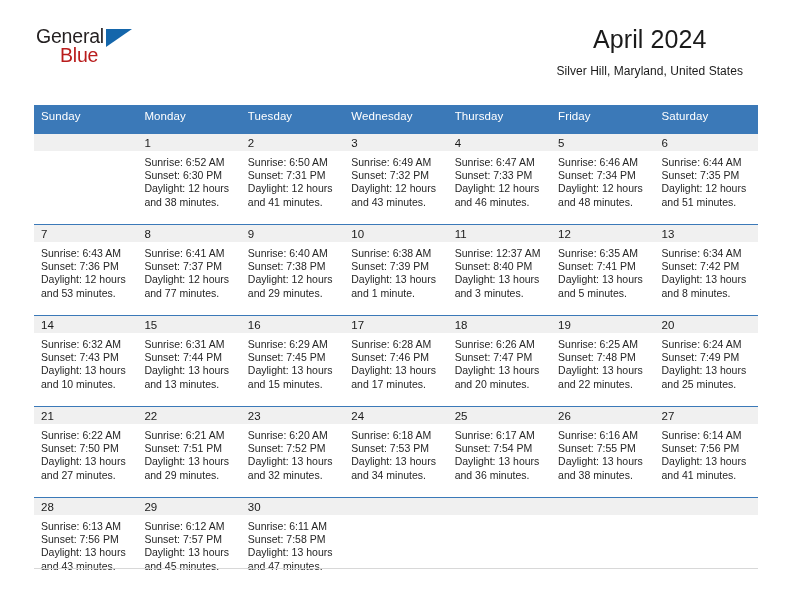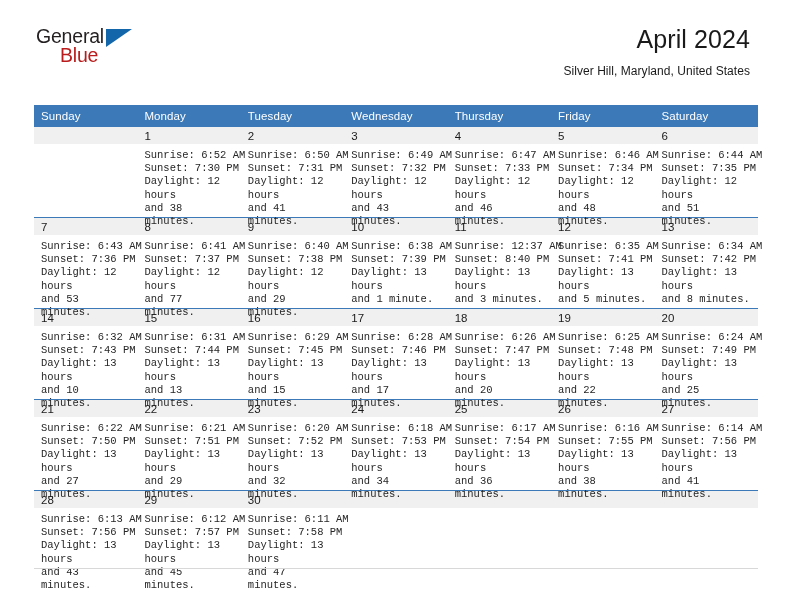--- a/index.html
+++ b/index.html
@@ -44,23 +44,23 @@
   .logo-tri {
     position: absolute;
     left: 70px;
     top: 3px;
     width: 0; height: 0;
     border-left: 26px solid #1466ab;
     border-bottom: 18px solid transparent;
   }
   .title-wrap {
     position: absolute;
-    right: 8px;
+    right: 15px;
     top: 24px;
-    text-align: right;
+    text-align: center;
   }
   .cal-title {
     font-size: 25px;
     color: #1a1a1a;
     line-height: 30px;
     font-weight: normal;
     letter-spacing: 0.1px;
   }
   .cal-sub {
     font-size: 12px;
@@ -78,21 +78,21 @@
     width: 724px;
     border-collapse: collapse;
     table-layout: fixed;
   }
   .cal th {
     background: #3b79b8;
     color: #ffffff;
     font-size: 11.5px;
     font-weight: normal;
     text-align: left;
-    padding: 5px 0 5px 7px;
+    padding: 5px 0 12px 7px;
     height: 20px;
     letter-spacing: 0.1px;
   }
   .cal td {
     vertical-align: top;
     padding: 0;
     width: 103.43px;
   }
   .week-row > td {
     border-top: 1.5px solid #3b79b8;
@@ -104,21 +104,20 @@
     height: 17px;
     font-size: 11.5px;
     color: #1a1a1a;
     padding: 2px 0 1px 7px;
     line-height: 14px;
   }
   .daynum.empty { background: #f0f0f0; }
   .cellbody {
     padding: 5px 6px 14px 7px;
     height: 73px;
-    font-family: Liberation Mono, monospace;
   }
   .cellbody p {
     font-size: 10.5px;
     color: #262626;
     line-height: 13.2px;
     white-space: nowrap;
   }
   .cellbody .dl { white-space: normal; }
   .bottom-rule {
     position: absolute;
@@ -164,21 +163,21 @@
     <tbody>
         <tr class="week-row">
           <td>
             <div class="daynum empty"></div>
             <div class="cellbody"></div>
           </td>
           <td>
             <div class="daynum">1</div>
             <div class="cellbody">
               <p>Sunrise: 6:52 AM</p>
-              <p>Sunset: 7:30 PM</p>
+              <p>Sunset: 6:30 PM</p>
               <p class="dl">Daylight: 12 hours</p>
               <p class="dl">and 38 minutes.</p>
             </div>
           </td>
           <td>
             <div class="daynum">2</div>
             <div class="cellbody">
               <p>Sunrise: 6:50 AM</p>
               <p>Sunset: 7:31 PM</p>
               <p class="dl">Daylight: 12 hours</p>

